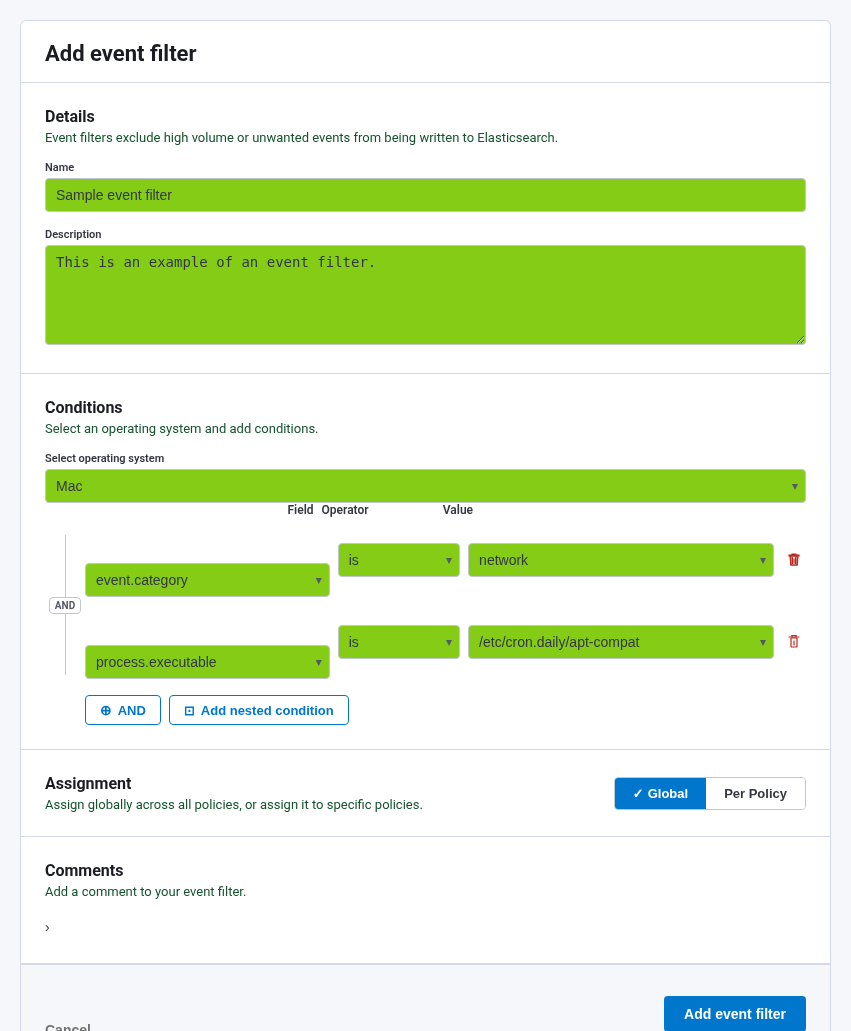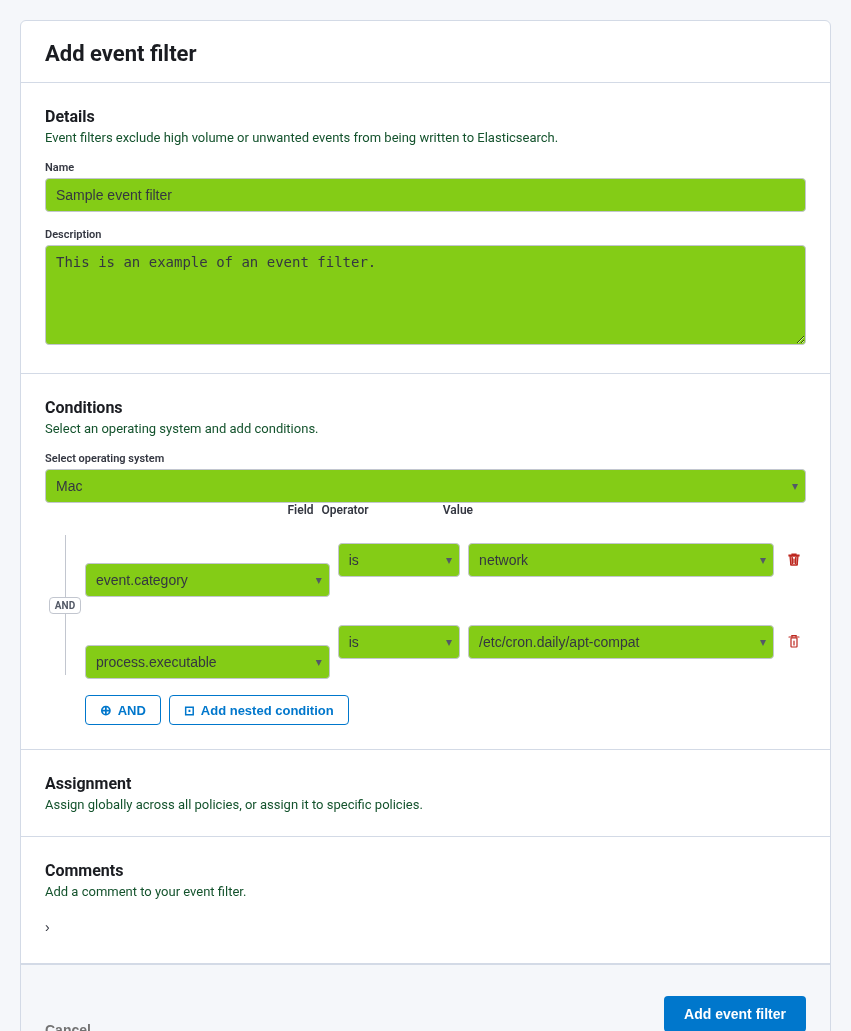--- a/index.html
+++ b/index.html
@@ -382,20 +382,28 @@
         </button>
       </div>
     </div>
 
     <div class="section">
       <div class="assignment-row">
         <div class="assignment-text">
           <div class="section-title">Assignment</div>
           <div class="section-desc" style="margin-bottom:0;">Assign globally across all policies, or assign it to specific policies.</div>
         </div>
+        <div class="assignment-buttons">
+          <button class="assign-btn active">
+            <span style="margin-right:4px;">✓</span><span>Global</span>
+          </button>
+          <button class="assign-btn">
+            <span>Per Policy</span>
+          </button>
+        </div>
       </div>
     </div>
 
     <div class="section">
       <div class="section-title">Comments</div>
       <div class="section-desc">Add a comment to your event filter.</div>
       <button class="comments-expand">
         <span class="chevron-right">›</span>
       </button>
     </div>

